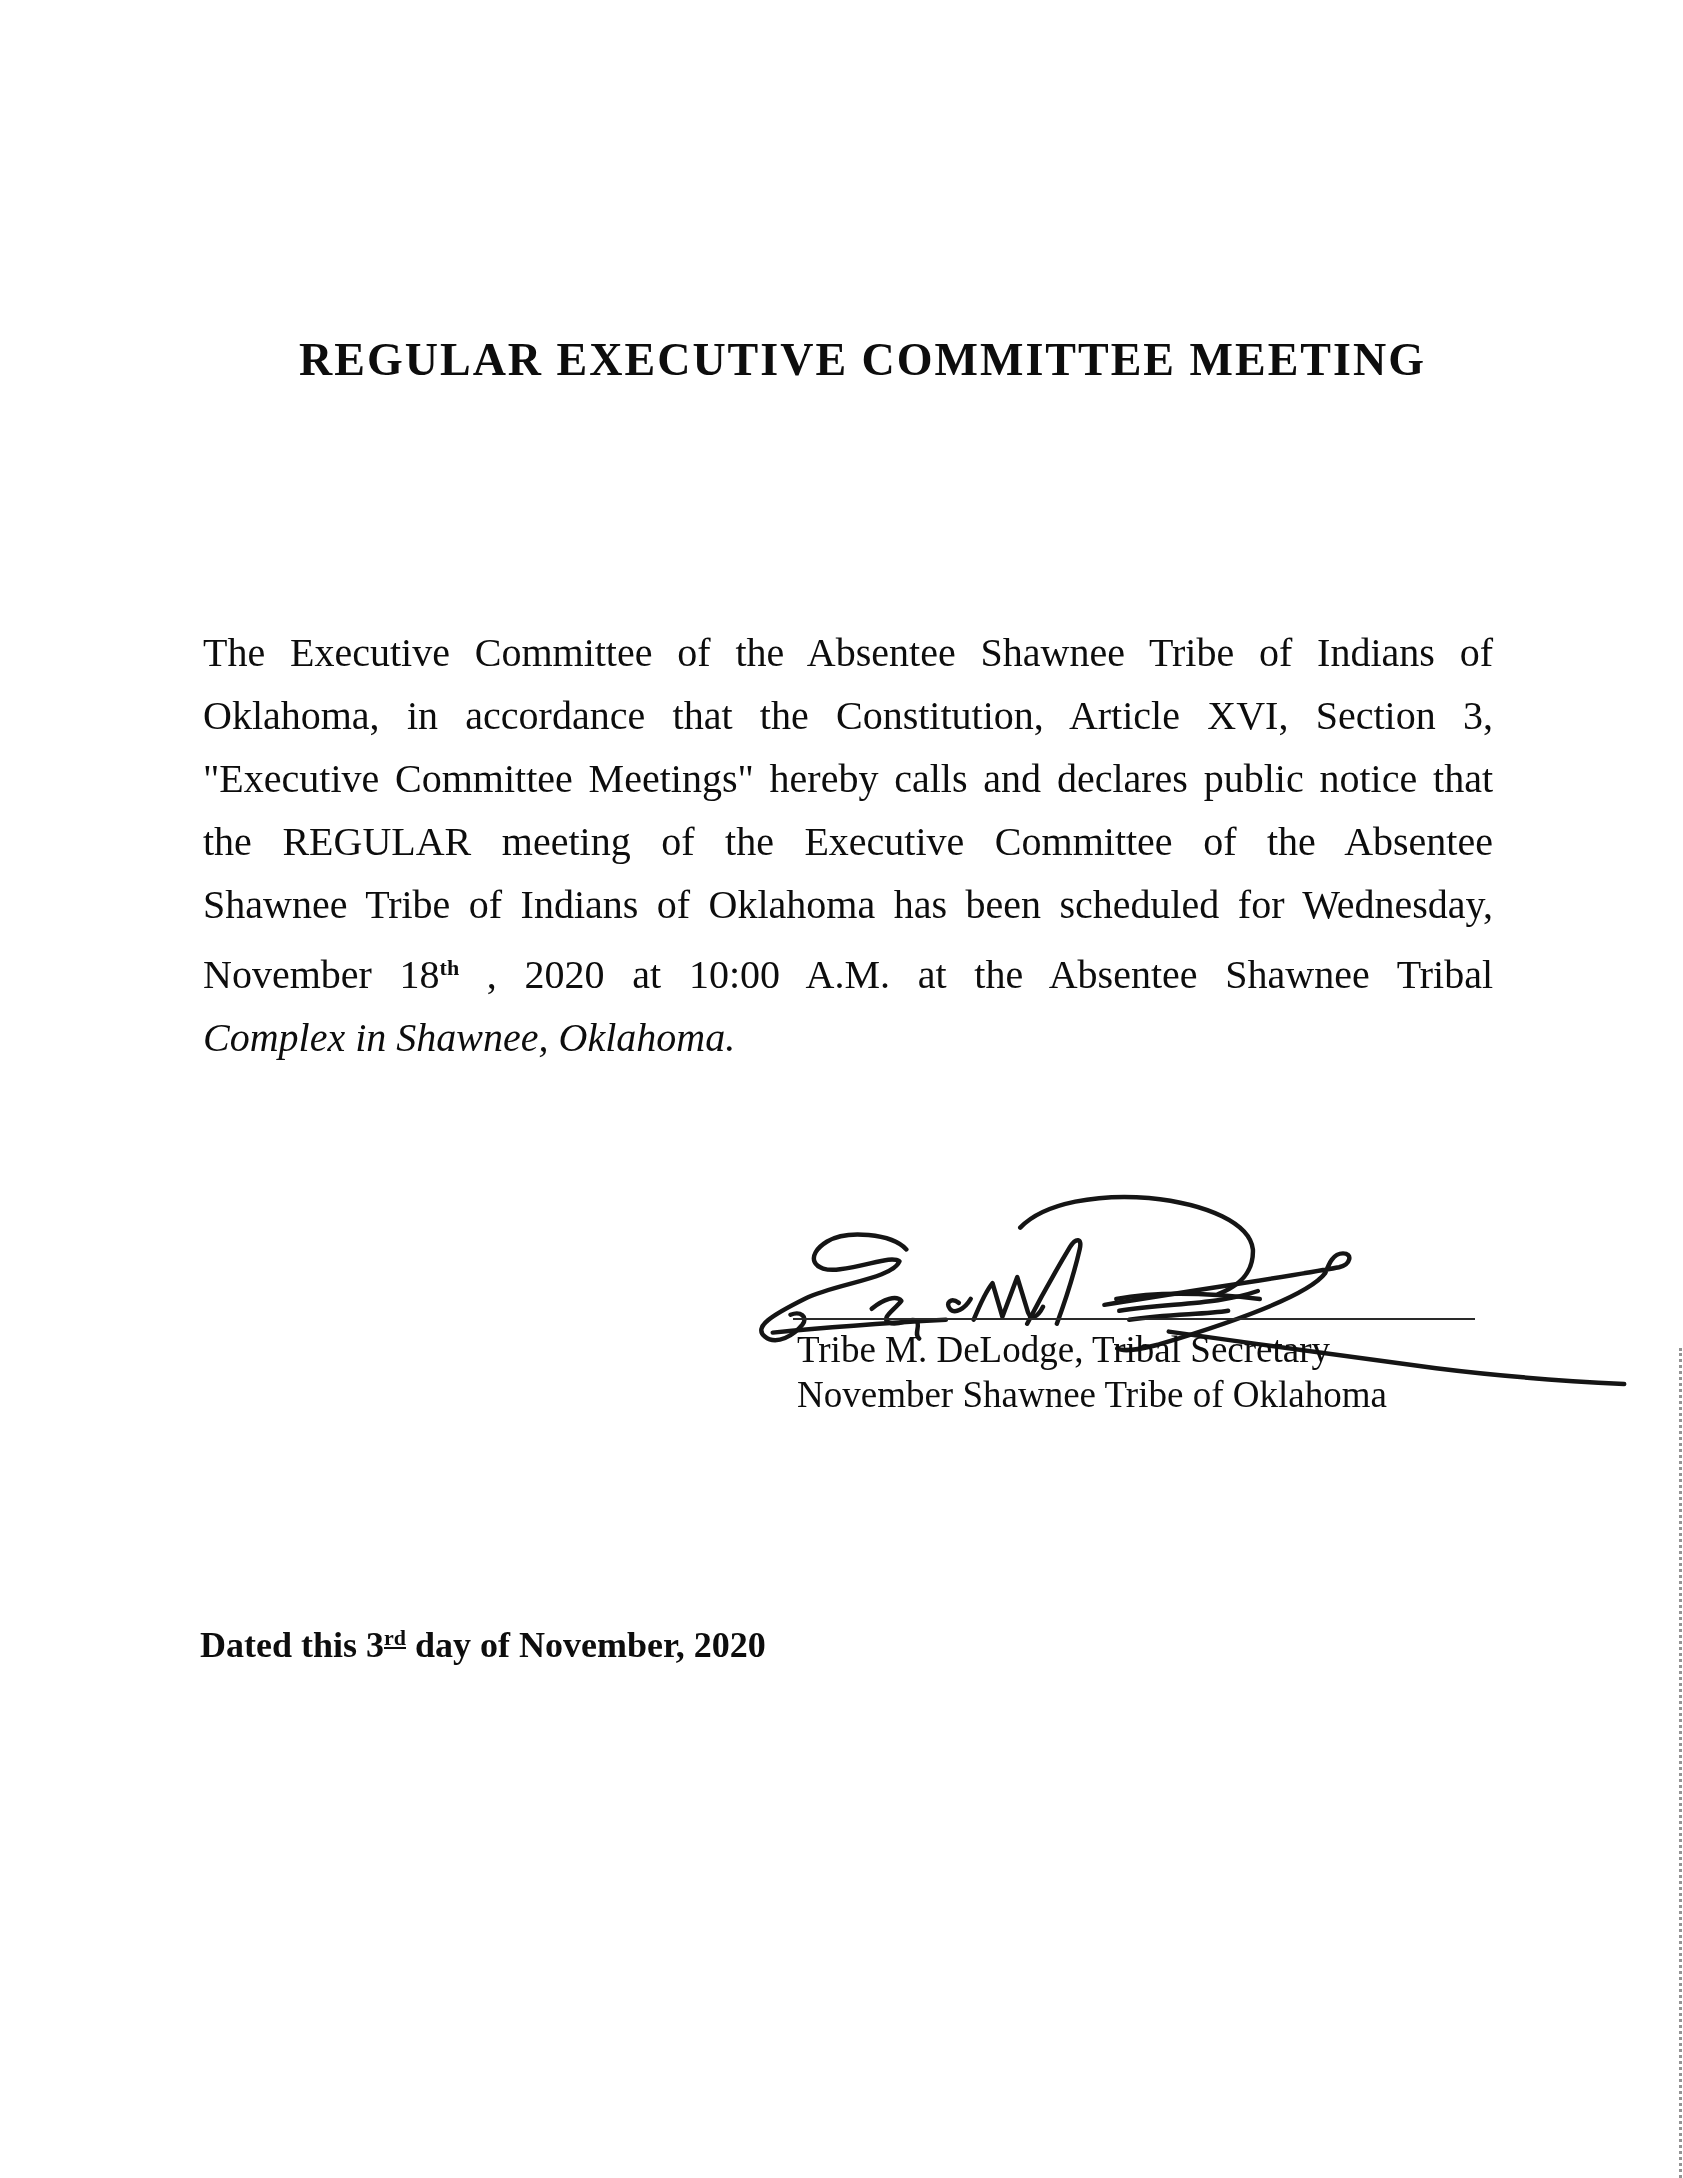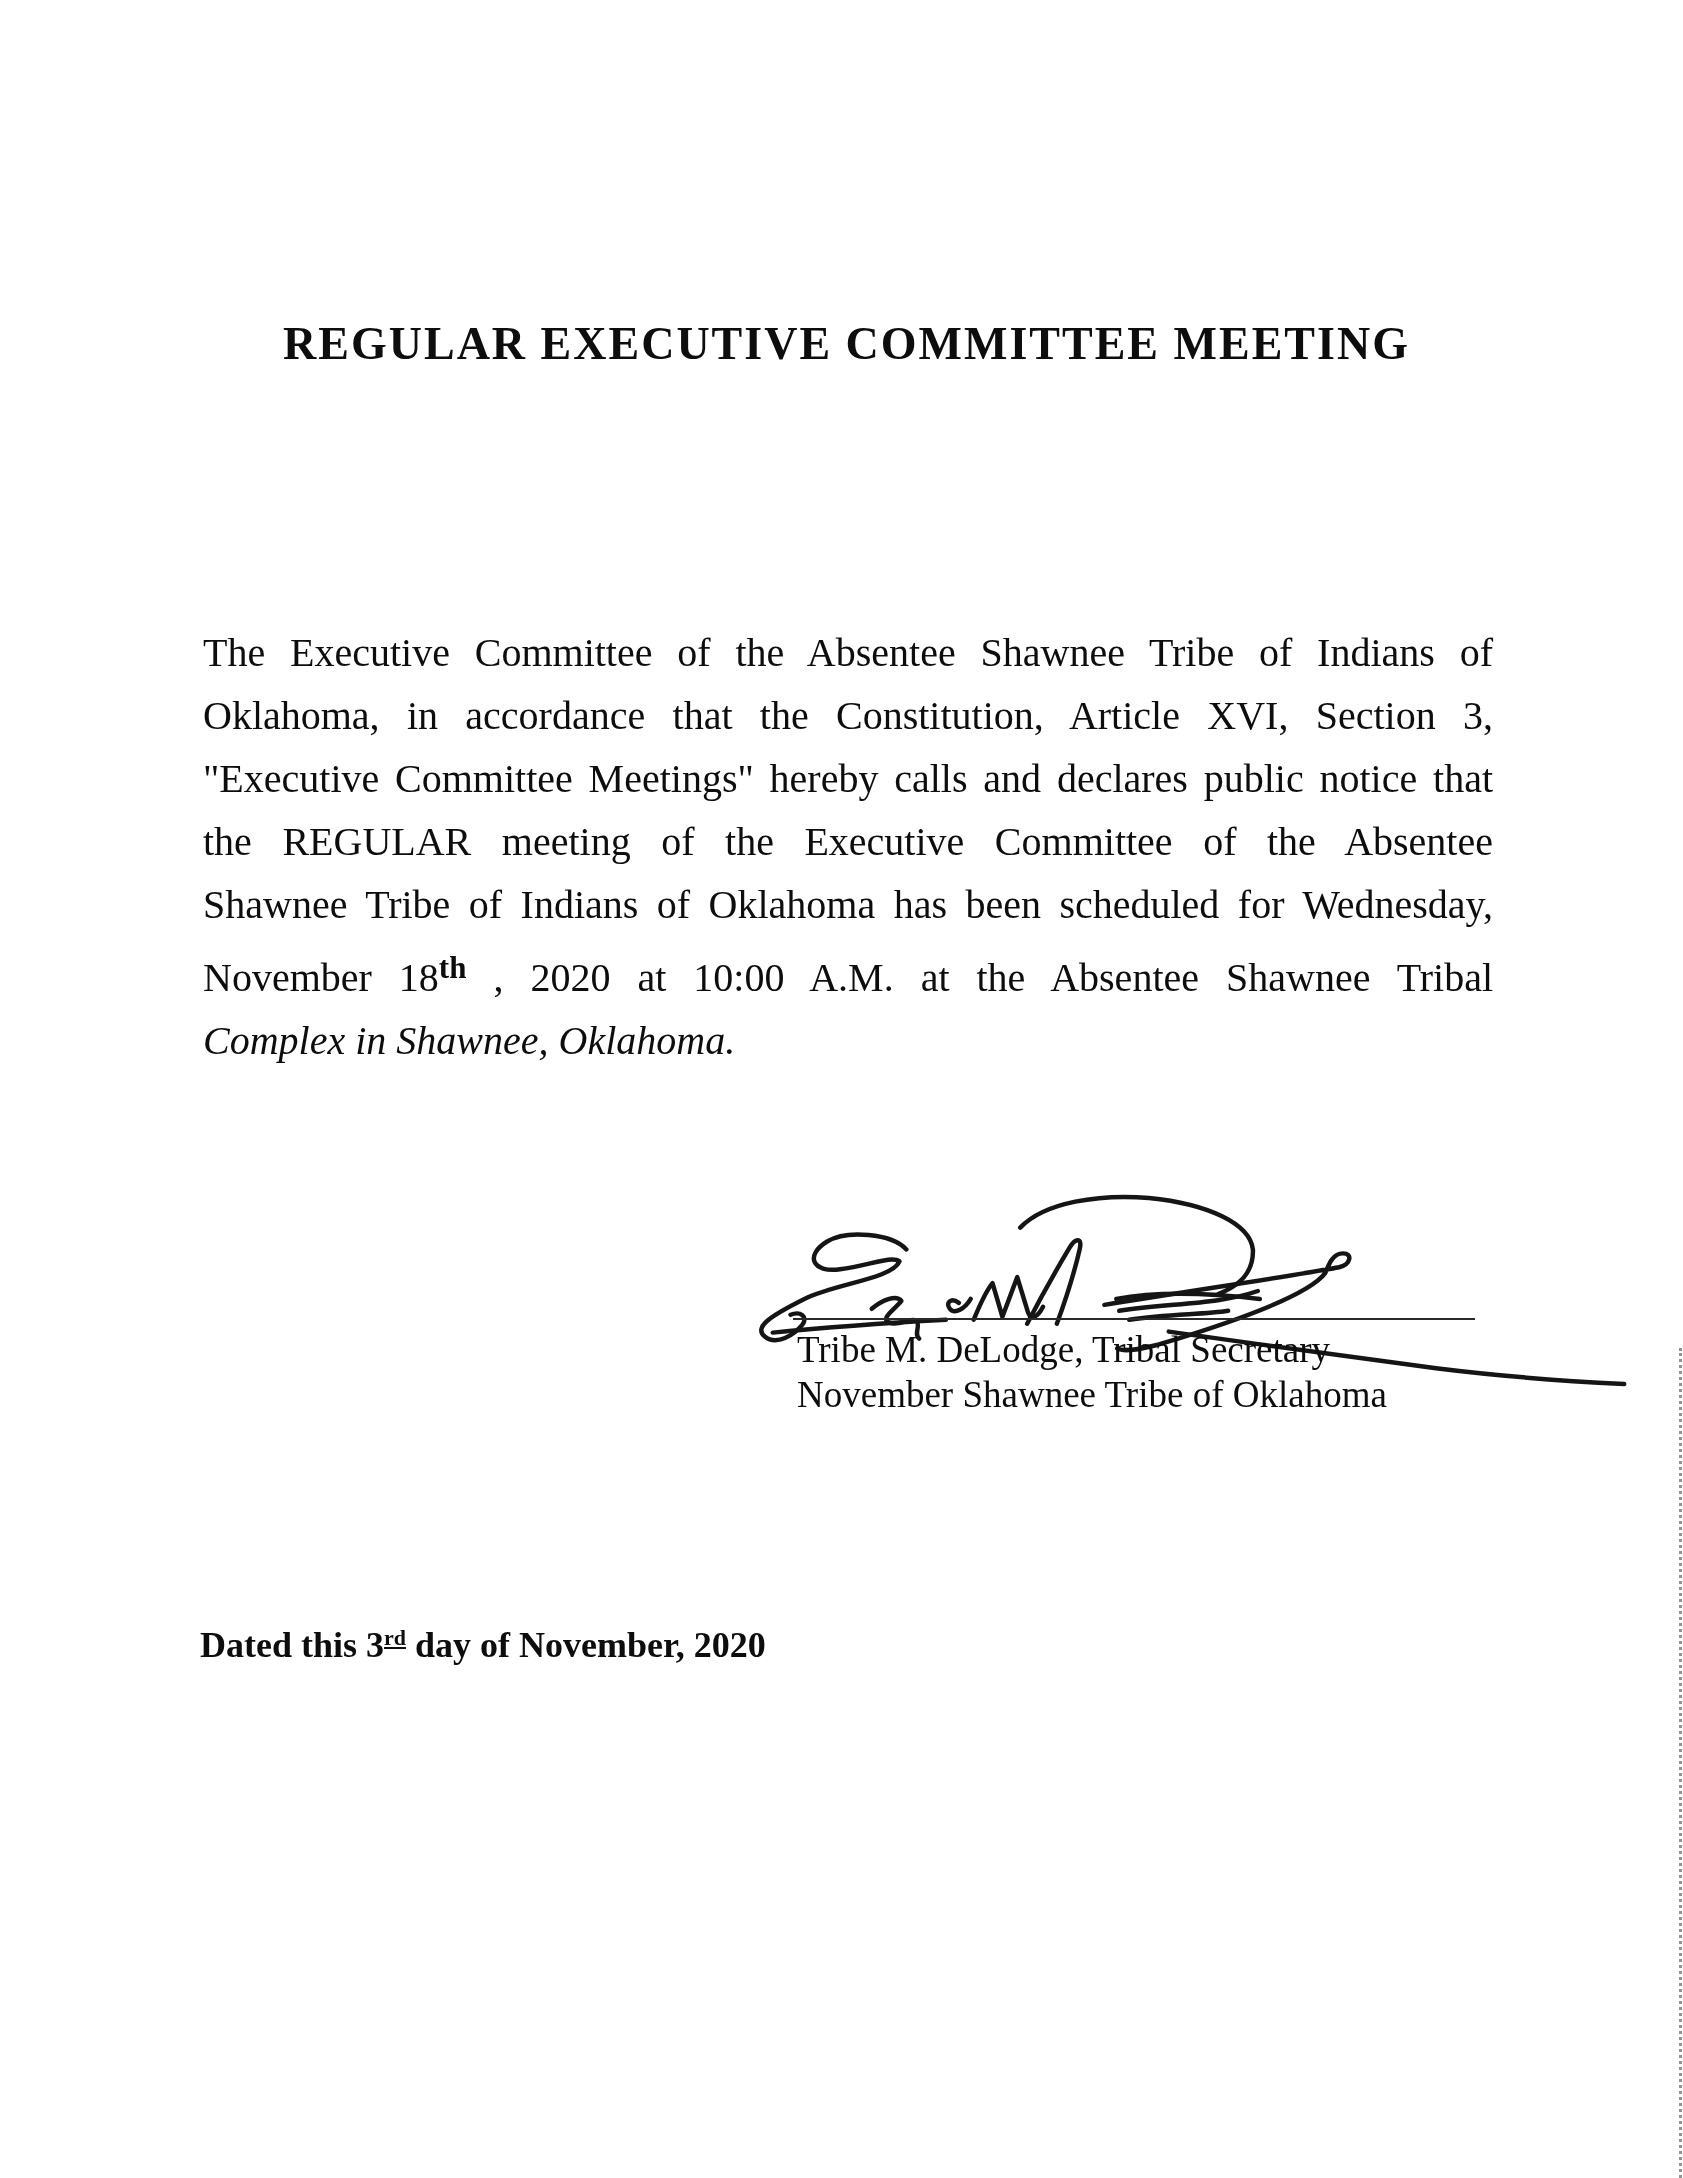--- a/index.html
+++ b/index.html
@@ -8,21 +8,21 @@
     width: 1683px;
     height: 2178px;
     background: #ffffff;
     font-family: "Liberation Serif", "DejaVu Serif", serif;
     color: #0d0d0d;
     overflow: hidden;
   }
   .doc-title {
     position: absolute;
     top: 317px; left: 203px; width: 1287px;
-    margin: 0;
+    margin: 16px;
     font-size: 46px;
     font-weight: bold;
     letter-spacing: 2px;
     text-align: center;
     white-space: nowrap;
   }
   .notice-wrap {
     position: absolute;
     top: 432px; left: 203px; width: 1287px;
     text-align: center;
@@ -43,21 +43,21 @@
     line-height: 63px;
   }
   .bl {
     text-align: justify;
     text-align-last: justify;
     white-space: nowrap;
   }
   .bl.last { text-align-last: left; font-style: italic; }
   .bl b, .dated b, .sig-names { font-weight: normal; }
   .sup {
-    font-size: 31px;
+    font-size: 22px;
     vertical-align: 13px;
     font-weight: bold;
   }
   .signature-svg {
     position: absolute;
     left: 743px; top: 1188px;
     width: 901px; height: 208px;
   }
   .signature-svg path {
     fill: none;

